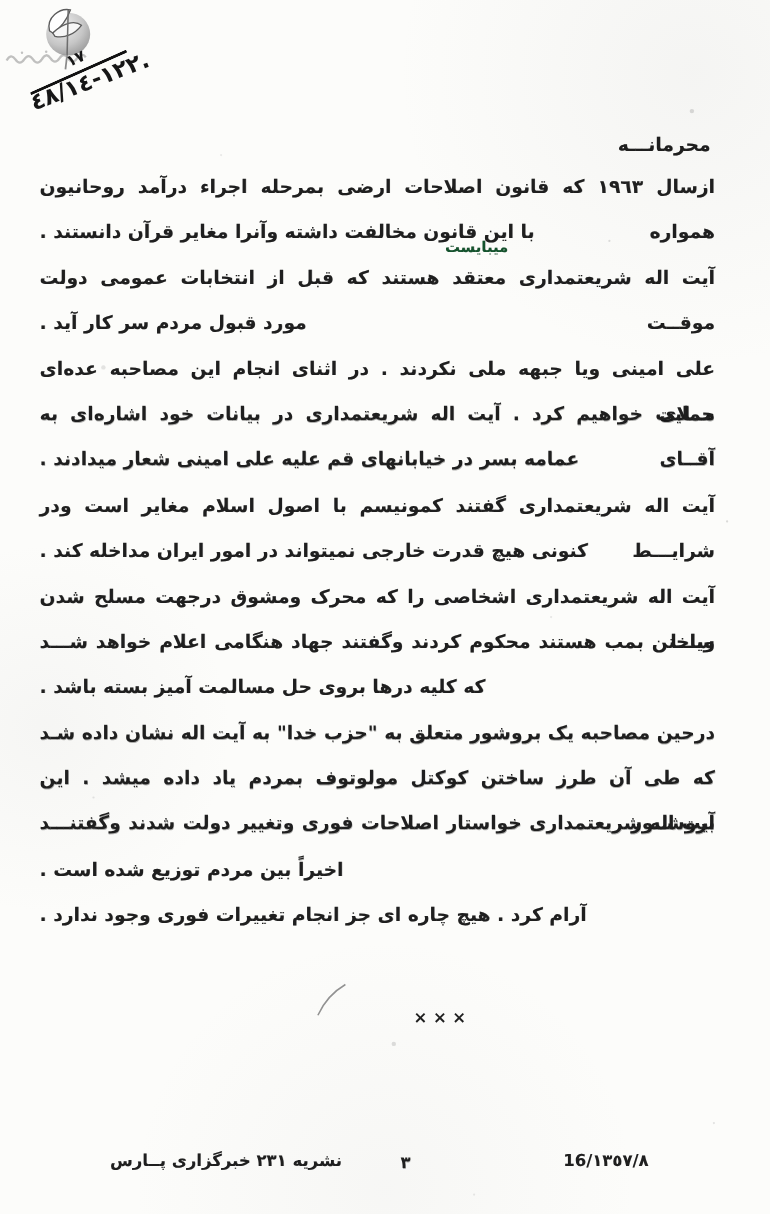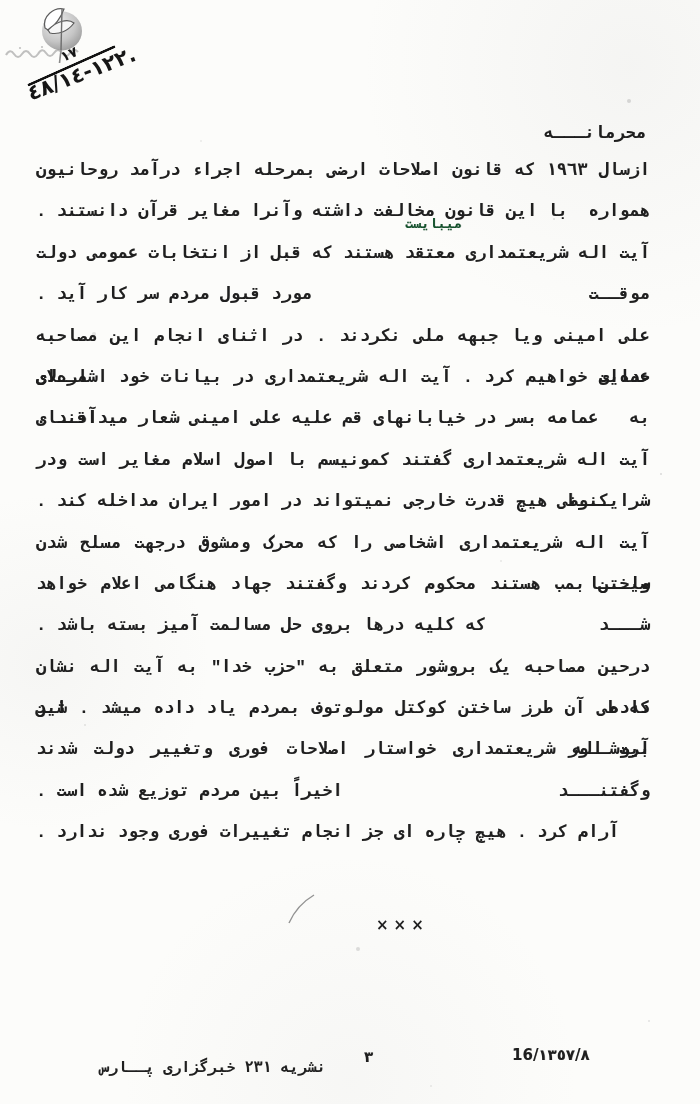--- a/index.html
+++ b/index.html
@@ -49,21 +49,21 @@
     transform:rotate(-21deg);transform-origin:left top;
     font-family:"DejaVu Sans",sans-serif;
   }
   .hand-mark{
     position:absolute;left:58px;top:50px;
     font-size:14px;font-weight:700;direction:ltr;
     transform:rotate(-24deg);transform-origin:left top;
   }
 
   
-  .rtl{direction:rtl;unicode-bidi:embed;font-family:Liberation Mono, monospace;}
+  .rtl{direction:rtl;unicode-bidi:embed;}
   .classification{
     position:absolute;right:54px;top:122px;
     font-size:17px;font-weight:700;color:#1e1e1e;
     text-shadow:0.3px 0.3px 0.6px rgba(0,0,0,.35);
   }
   .doc-body{
     position:absolute;top:150px;right:50px;left:36px;
     font-size:17px;font-weight:700;color:#1f1f1f;
     text-shadow:0.3px 0.3px 0.6px rgba(0,0,0,.30);
   }
@@ -79,21 +79,21 @@
   .separator{
     position:absolute;left:376px;top:916px;
     font-size:15px;font-weight:700;color:#1f1f1f;letter-spacing:5px;
   }
   .pen-mark{position:absolute;left:287px;top:892px;}
 
   
   .footer{position:absolute;left:0;right:0;top:1046px;height:30px;
     font-size:15px;font-weight:700;color:#1f1f1f;
     text-shadow:0.3px 0.3px 0.5px rgba(0,0,0,.3);}
-  .footer-pub{position:absolute;left:100px;top:0;margin-top:12px;}
+  .footer-pub{position:absolute;left:100px;top:0;}
   .footer-page{position:absolute;left:364px;top:2px;}
   .footer-date{position:absolute;left:512px;top:0;direction:rtl;}
 </style>
 </head>
 <body>
 
 <div class="page">
 
   <div class="scan-shade"></div>
   <div class="speckles"></div>

